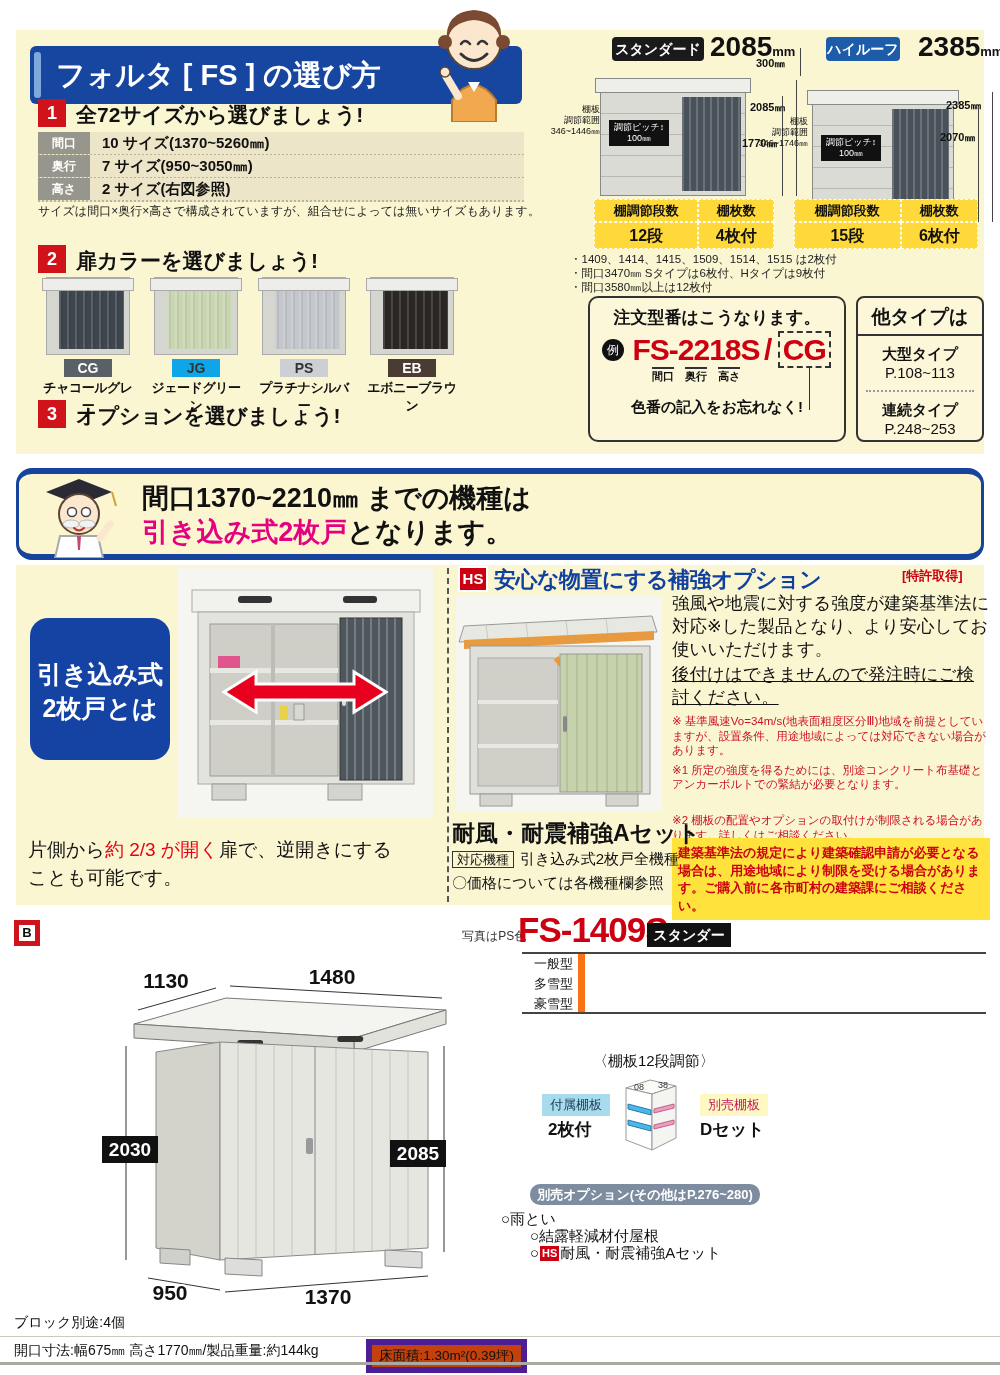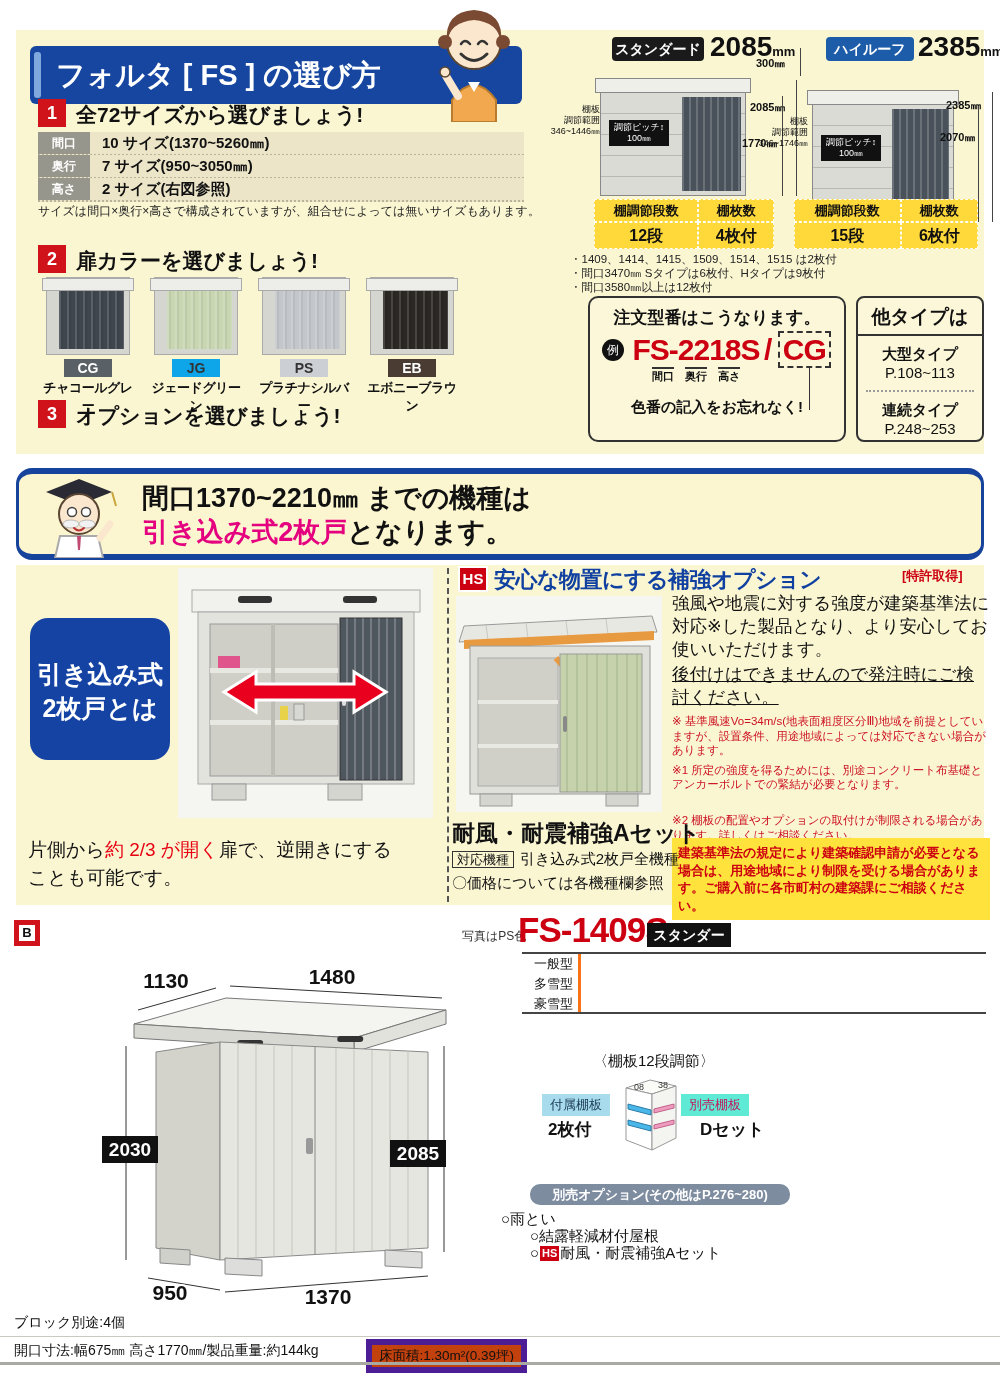--- a/index.html
+++ b/index.html
@@ -93,21 +93,21 @@
   .hs-target{position:absolute;font-size:15px;color:#111;}
   .hs-target .boxed{border:1px solid #333;font-size:13px;padding:0 4px;margin-right:6px;}
   
   .bicon{position:absolute;width:26px;height:26px;background:#d0121b;display:flex;align-items:center;justify-content:center;}
   .bicon span{background:#fff;color:#111;font-weight:bold;font-size:13px;line-height:16px;padding:0 3px;}
   .photonote{position:absolute;font-size:12px;color:#333;}
   .modelname{position:absolute;font-size:35px;font-weight:bold;color:#cc0011;letter-spacing:-1px;}
   .typelabel{position:absolute;background:#111;color:#fff;font-size:14px;font-weight:bold;
       text-align:center;line-height:24px;}
   .pricetable{position:absolute;border-top:2px solid #444;border-bottom:2px solid #444;box-sizing:border-box;}
-  .pricetable .labels{position:absolute;left:0;top:0;bottom:0;width:56px;border-right:3px solid #f97316;}
+  .pricetable .labels{position:absolute;left:0;top:0;bottom:0;width:56px;border-right:7px solid #f97316;}
   .pricetable .labels div{font-size:13px;text-align:right;padding-right:5px;line-height:20px;}
   .shelf-title{position:absolute;font-size:15px;color:#111;}
   .minitag{position:absolute;font-size:13px;padding:2px 8px;}
   .minival{position:absolute;font-size:17px;font-weight:bold;color:#111;}
   .opt-header{position:absolute;background:#7e8ca0;color:#fff;font-size:13px;font-weight:bold;
       text-align:center;line-height:21px;border-radius:10px;}
   .opt-line{position:absolute;font-size:15px;color:#111;}
   .hs-mini{display:inline-block;background:#cc0011;color:#fff;font-size:11px;font-weight:bold;
       padding:0 2px;margin:0 1px;line-height:15px;vertical-align:1px;}
   .blocknote{position:absolute;font-size:14px;color:#111;}
@@ -191,21 +191,21 @@
       </div>
     <div class="chip-code" style="background-color: rgb(75, 60, 51); color: rgb(255, 255, 255);">EB</div>
     <div class="chip-name">エボニーブラウン</div>
   </div>
 
   <div class="stepnum" style="left:38px;top:400px">3</div>
   <div class="stephead" style="left:76px;top:402px">オプションを選びましょう!</div>
 
   <div class="tag" style="left:612px;top:37px;width:92px;height:24px;background:#1a1a1a">スタンダード</div>
   <div class="bigdim" style="left:710px;top:31px"><span>2085</span><span class="unit">mm</span></div>
-  <div class="tag" style="left:826px;top:37px;width:88px;height:24px;background:#1c5ca8">ハイルーフ</div>
+  <div class="tag" style="left:826px;top:37px;width:74px;height:24px;background:#1c5ca8">ハイルーフ</div>
   <div class="bigdim" style="left:918px;top:31px"><span>2385</span><span class="unit">mm</span></div>
 
   <div class="fshed" style="left:600px;top:78px;width:146px">
     <div class="froof"></div>
     <div class="fbody" style="height:102px">
       <div class="fdoor"></div>
       <div class="pitch">
         <span style="display:block">調節ピッチ↕</span>
         <span style="display:block">100㎜</span>
       </div>
@@ -456,24 +456,24 @@
     <polygon points="12,12 38,18 38,74 12,64" fill="#ffffff" stroke="#999"></polygon>
     <polygon points="38,18 62,10 62,62 38,74" fill="#f4f4f0" stroke="#999"></polygon>
     <polygon points="14,28 37,34 37,39 14,33" fill="#49b8e8" stroke="#2a7ca8"></polygon>
     <polygon points="14,44 37,50 37,55 14,49" fill="#49b8e8" stroke="#2a7ca8"></polygon>
     <polygon points="40,33 60,28 60,32 40,37" fill="#f09cc0" stroke="#c06088"></polygon>
     <polygon points="40,49 60,44 60,48 40,53" fill="#f09cc0" stroke="#c06088"></polygon>
     <text x="20" y="14" font-size="9" fill="#333">08</text>
     <text x="44" y="12" font-size="9" fill="#333">38</text>
   </svg>
 
-  <div class="minitag" style="left:681px;top:1094px;background:#5eead4;color:#c2185b">別売棚板</div>
+  <div class="minitag" style="left:700px;top:1094px;background:#fef9c3;color:#c2185b">別売棚板</div>
   <div class="minival" style="left:700px;top:1118px">Dセット</div>
 
-  <div class="opt-header" style="left:530px;top:1184px;width:260px;height:21px">別売オプション(その他はP.276~280)</div>
+  <div class="opt-header" style="left:530px;top:1184px;width:230px;height:21px">別売オプション(その他はP.276~280)</div>
   <div class="opt-line" style="left:501px;top:1210px">○雨とい</div>
   <div class="opt-line" style="left:530px;top:1227px">○結露軽減材付屋根</div>
   <div class="opt-line" style="left:530px;top:1244px">
     <span>○</span><span class="hs-mini">HS</span><span>耐風・耐震補強Aセット</span>
   </div>
 
   <div class="blocknote" style="left:14px;top:1314px">ブロック別途:4個</div>
   <div class="thinline" style="left:0;top:1336px"></div>
   <div class="specline" style="left:14px;top:1342px">開口寸法:幅675㎜ 高さ1770㎜/製品重量:約144kg</div>
   <div class="floorbox" style="left:366px;top:1339px">床面積:1.30m²(0.39坪)</div>

